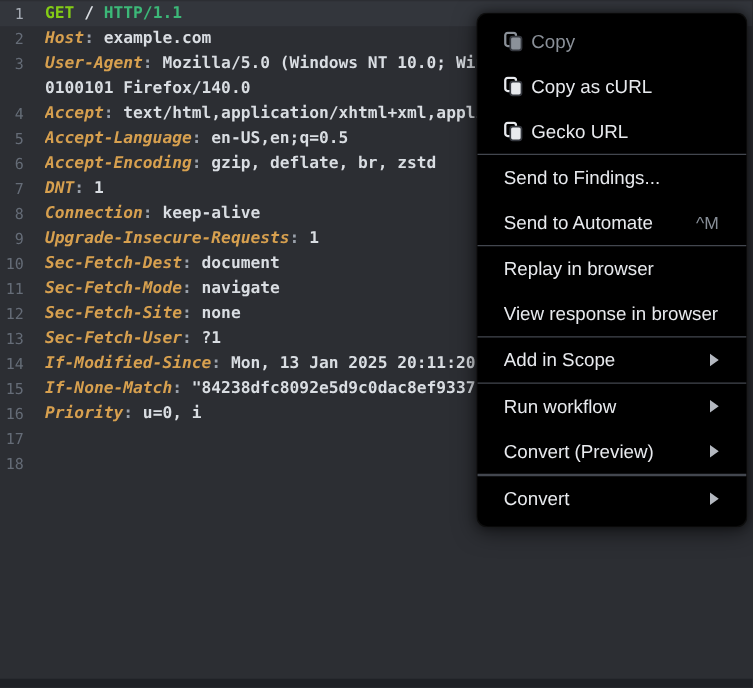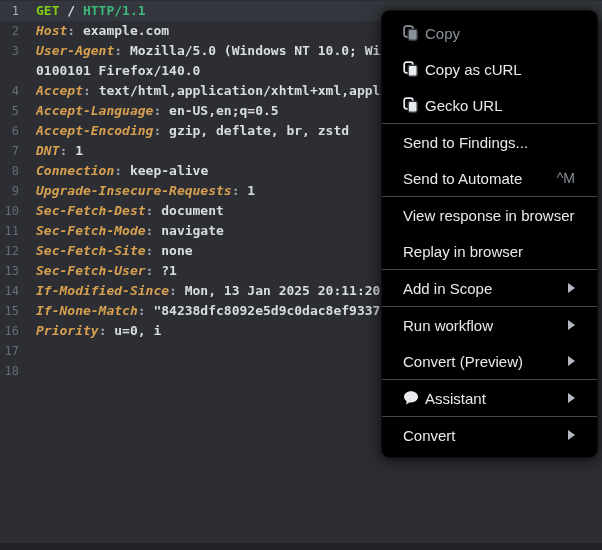--- a/index.html
+++ b/index.html
@@ -125,47 +125,38 @@
     <div class="hr"></div>
     <div class="mi">
       <span class="lbl">Send to Findings...</span>
     </div>
     <div class="mi">
       <span class="lbl">Send to Automate</span>
       <span class="shortcut">^M</span>
     </div>
     <div class="hr"></div>
     <div class="mi">
-      <span class="lbl">View response in browser</span>
+      <span class="lbl">Replay in browser</span>
     </div>
     <div class="mi">
-      <span class="lbl">Replay in browser</span>
+      <span class="lbl">View response in browser</span>
     </div>
     <div class="hr"></div>
     <div class="mi">
       <span class="lbl">Add in Scope</span>
       <span class="arrow"></span>
     </div>
     <div class="hr"></div>
     <div class="mi">
       <span class="lbl">Run workflow</span>
       <span class="arrow"></span>
     </div>
     <div class="mi">
       <span class="lbl">Convert (Preview)</span>
       <span class="arrow"></span>
     </div>
     <div class="hr"></div>
-    <div class="mi">
-      <span class="ic">
-        <svg width="16" height="16" viewBox="0 0 16 16">
-          <path fill="currentColor" d="M8 1.2c-3.9 0-7 2.5-7 5.6 0 1.8 1 3.3 2.6 4.4l-.5 3.2 3.3-2c.5.1 1 .1 1.6.1 3.9 0 7-2.5 7-5.7S11.9 1.2 8 1.2z"></path>
-        </svg>
-      </span>
-      <span class="lbl">Assistant</span>
-      <span class="arrow"></span>
-    </div>
     <div class="hr"></div>
     <div class="mi">
       <span class="lbl">Convert</span>
       <span class="arrow"></span>
     </div>
   </div>
 
 </body></html>

